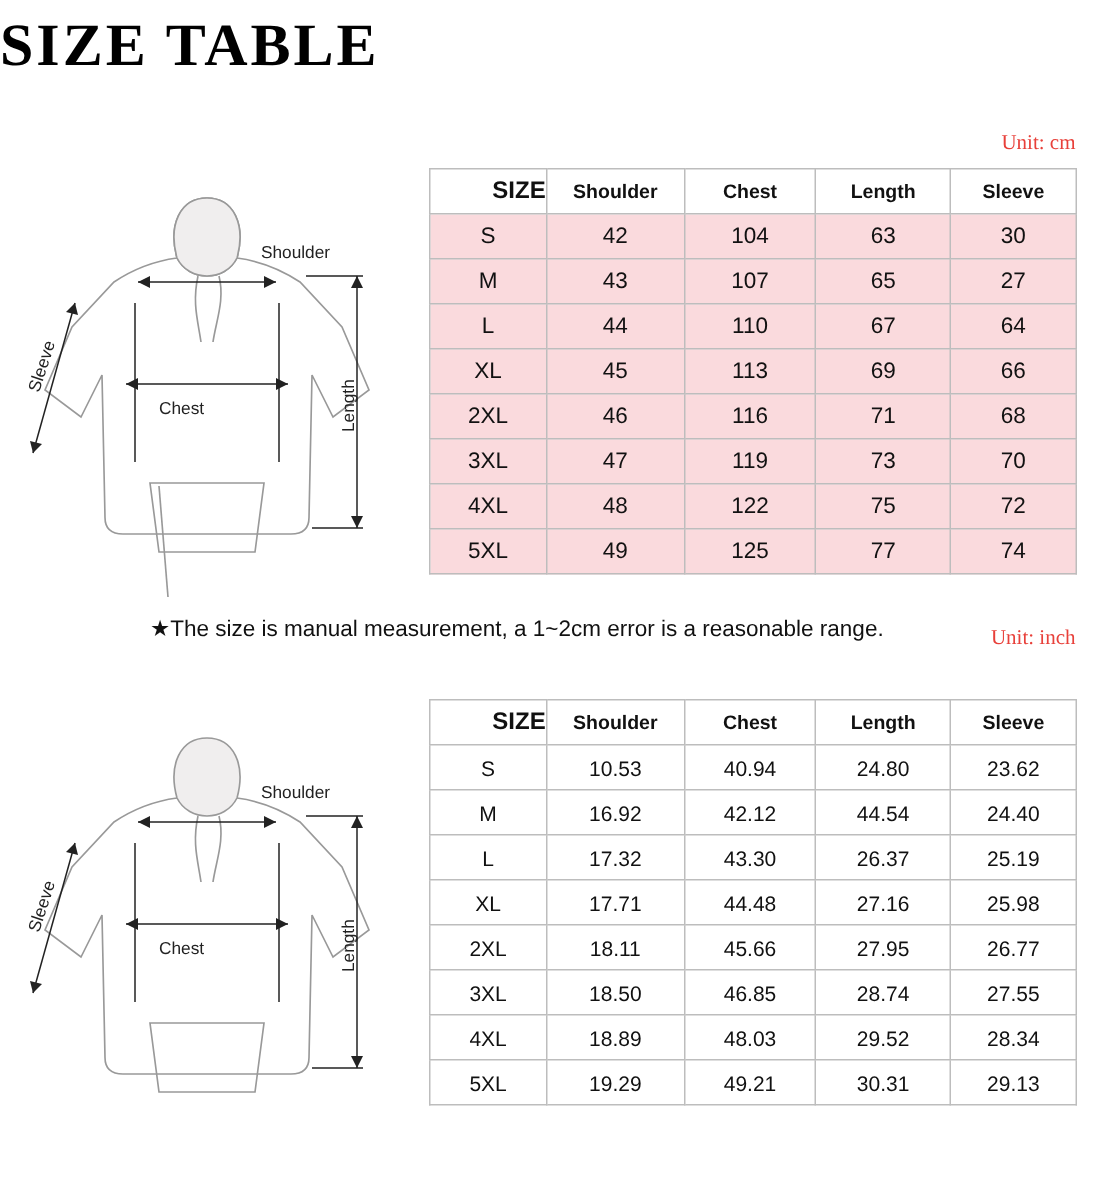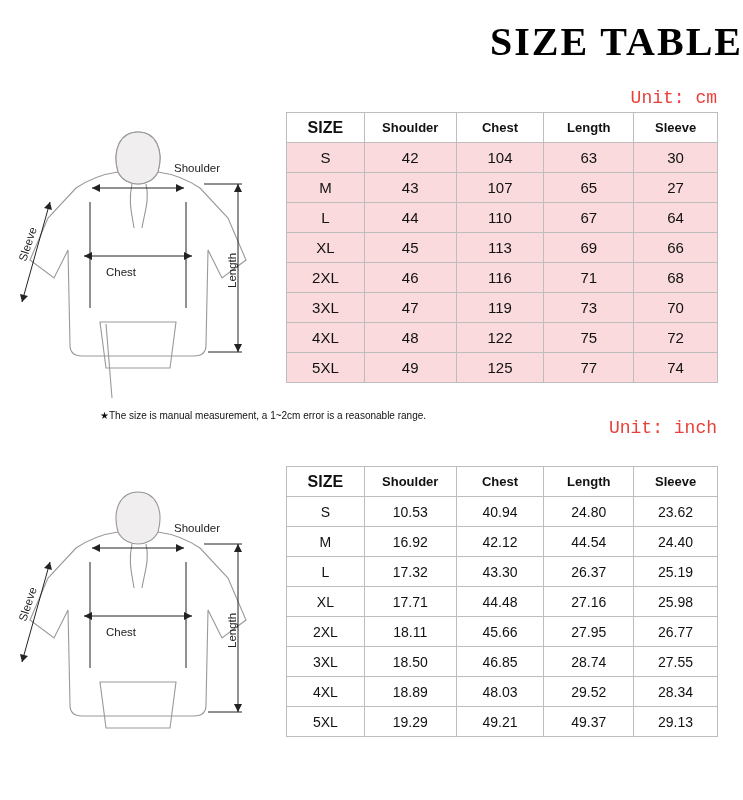--- a/index.html
+++ b/index.html
@@ -9,34 +9,34 @@
   }
   body {
     width: 743px;
     height: 800px;
     position: relative;
     font-family: "Liberation Sans", sans-serif;
     color: #111;
     overflow: hidden;
   }
   .page-title {
-    text-align: right;
+    text-align: left;
     font-family: "Liberation Serif", serif;
     font-size: 40px;
     font-weight: 700;
     letter-spacing: 2px;
-    margin: 18px 0 0 0;
+    margin: 6px 0 0 0;
     color: #000;
   }
   .unit-label {
     position: absolute;
     right: 26px;
     color: #e8403a;
-    font-size: 18px;
-    font-family: Liberation Mono, monospace;
+    font-size: 14px;
+    font-family: Liberation Serif, serif;
   }
   #unit-cm { top: 88px; }
   #unit-inch { top: 418px; }
 
   
   .size-table {
     position: absolute;
     border-collapse: collapse;
     font-size: 14px;
   }
@@ -51,39 +51,40 @@
     padding: 0;
   }
   .size-table thead th {
     background: #ffffff;
     font-size: 13px;
     font-weight: bold;
     color: #111;
   }
   .size-table thead th.size-col {
     font-size: 16px;
+    text-align: right;
   }
   .size-table td.size-col {
     font-size: 15px;
   }
   .size-table col.c1 { width: 78px; }
   .size-table col.c2 { width: 92px; }
   .size-table col.c3 { width: 88px; }
   .size-table col.c4 { width: 90px; }
   .size-table col.c5 { width: 84px; }
 
   #table-cm tbody td { background: #fadadd; font-size: 15px; }
   #table-inch tbody td { background: #ffffff; font-size: 14px; }
 
   
   .note {
     position: absolute;
     left: 100px;
     top: 410px;
-    font-size: 10px;
+    font-size: 15px;
     color: #111;
     font-family: "Liberation Sans", sans-serif;
   }
 
   
   .diagram {
     position: absolute;
     width: 270px;
     height: 290px;
   }
@@ -249,21 +250,21 @@
       <td class="size-col">4XL</td>
       <td>18.89</td>
       <td>48.03</td>
       <td>29.52</td>
       <td>28.34</td>
     </tr>
     <tr>
       <td class="size-col">5XL</td>
       <td>19.29</td>
       <td>49.21</td>
-      <td>49.37</td>
+      <td>30.31</td>
       <td>29.13</td>
     </tr>
   </tbody>
 </table>
 
 <div class="diagram" id="diagram-top">
   <svg width="270" height="290" viewBox="0 0 270 290" xmlns="http://www.w3.org/2000/svg">
     <g fill="none" stroke="#999" stroke-width="1.1">
 
       <path d="M110 62 C95 64 80 70 68 78 L40 108 L22 150 L46 168 L60 140 L62 235 C62 242 66 246 74 246 L186 246 C194 246 198 242 198 235 L200 140 L214 168 L238 150 L220 108 L192 78 C180 70 165 64 150 62 Z"></path>

